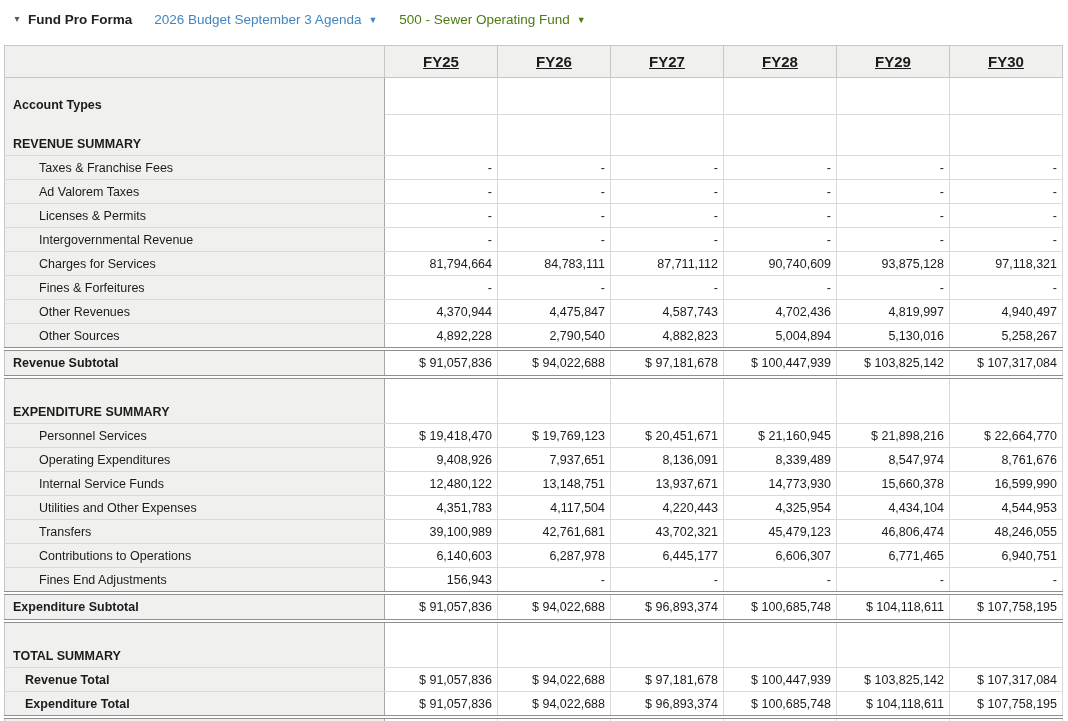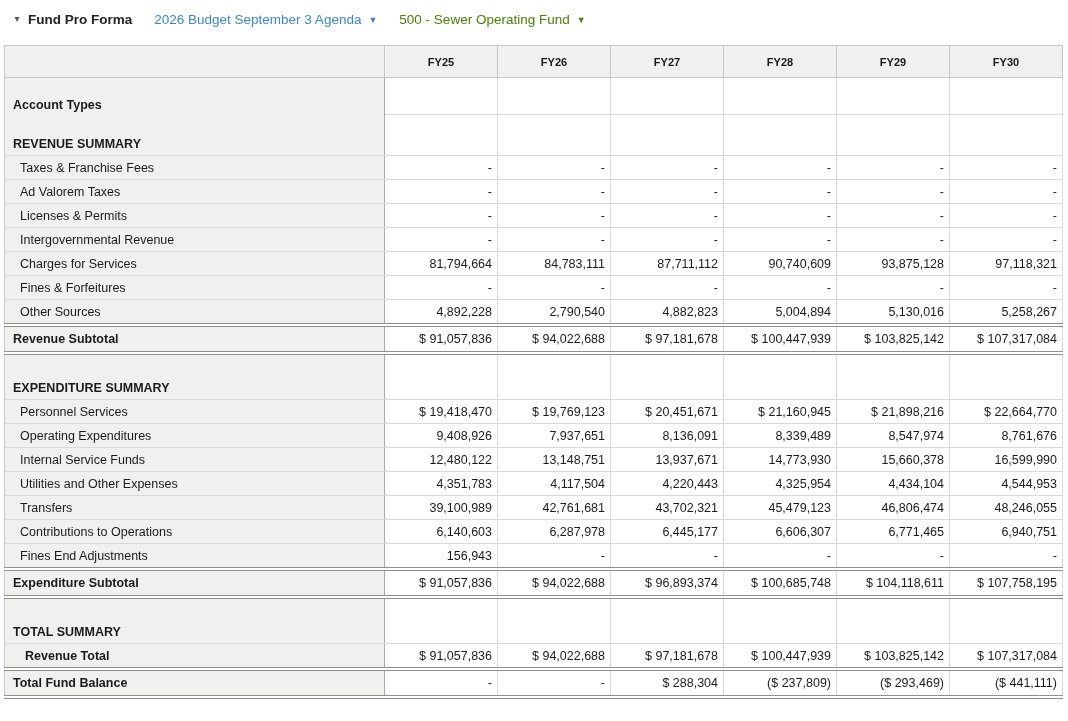--- a/index.html
+++ b/index.html
@@ -28,35 +28,36 @@
   .dd-link .caret{font-size:9px;position:relative;top:1px;}
   
   table.proforma{
     position:absolute;top:45px;left:4px;width:1058px;
     border-collapse:collapse;table-layout:fixed;
     font-size:12.5px;color:#1b1b1b;
   }
   .proforma col.c-label{width:380px;}
   .proforma col.c-fy{width:113px;}
   .proforma th{
-    height:29px;background:#f0f0ef;font-weight:bold;font-size:11px;
+    height:29px;background:#f0f0ef;font-weight:bold;font-size:15px;
     text-align:center;vertical-align:middle;
     border:1px solid #c6c6c6;
+    text-decoration:underline;
   }
   .proforma td{
     height:23px;background:#ffffff;vertical-align:middle;
     text-align:right;padding:0 5px 0 0;white-space:nowrap;overflow:hidden;
     border-left:1px solid #d9d9d9;border-right:1px solid #d9d9d9;
     border-bottom:1px solid #d9d9d9;
   }
   .proforma td.label{
     background:#f0f0ef;text-align:left;padding:0 4px 0 8px;
     border-left:1px solid #c6c6c6;border-right:1px solid #a8a8a8;
   }
-  .proforma tr.item td.label{padding-left:15px;font-weight:normal;}
+  .proforma tr.item td.label{padding-left:34px;font-weight:normal;}
   .proforma tr.group-first td{height:33px;vertical-align:bottom;padding-bottom:3px;}
   .proforma tr.group-first td.label{font-weight:bold;border-bottom:none;}
   .proforma tr.group-last td{height:36px;vertical-align:bottom;padding-bottom:4px;}
   .proforma tr.group-last td.label{font-weight:bold;}
   .proforma tr.section td{height:40px;vertical-align:bottom;padding-bottom:4px;}
   .proforma tr.section td.label{font-weight:bold;}
   .proforma tr.subtotal td{
     height:24px;border-top:4px double #8f8f8f;border-bottom:4px double #8f8f8f;
   }
   .proforma tr.subtotal td.label{font-weight:bold;}
@@ -172,20 +173,29 @@
       <tr class="item">
         <td class="label">Fines &amp; Forfeitures</td>
         <td>-</td>
         <td>-</td>
         <td>-</td>
         <td>-</td>
         <td>-</td>
         <td>-</td>
       </tr>
       <tr class="item">
+        <td class="label">Other Revenues</td>
+        <td>4,370,944</td>
+        <td>4,475,847</td>
+        <td>4,587,743</td>
+        <td>4,702,436</td>
+        <td>4,819,997</td>
+        <td>4,940,497</td>
+      </tr>
+      <tr class="item">
         <td class="label">Other Sources</td>
         <td>4,892,228</td>
         <td>2,790,540</td>
         <td>4,882,823</td>
         <td>5,004,894</td>
         <td>5,130,016</td>
         <td>5,258,267</td>
       </tr>
       <tr class="subtotal">
         <td class="label">Revenue Subtotal</td>
@@ -288,20 +298,29 @@
       </tr>
       <tr class="total-item">
         <td class="label">Revenue Total</td>
         <td>$ 91,057,836</td>
         <td>$ 94,022,688</td>
         <td>$ 97,181,678</td>
         <td>$ 100,447,939</td>
         <td>$ 103,825,142</td>
         <td>$ 107,317,084</td>
       </tr>
+      <tr class="total-item">
+        <td class="label">Expenditure Total</td>
+        <td>$ 91,057,836</td>
+        <td>$ 94,022,688</td>
+        <td>$ 96,893,374</td>
+        <td>$ 100,685,748</td>
+        <td>$ 104,118,611</td>
+        <td>$ 107,758,195</td>
+      </tr>
       <tr class="grand">
         <td class="label">Total Fund Balance</td>
         <td>-</td>
         <td>-</td>
         <td>$ 288,304</td>
         <td>($ 237,809)</td>
         <td>($ 293,469)</td>
         <td>($ 441,111)</td>
       </tr>
     </tbody>

